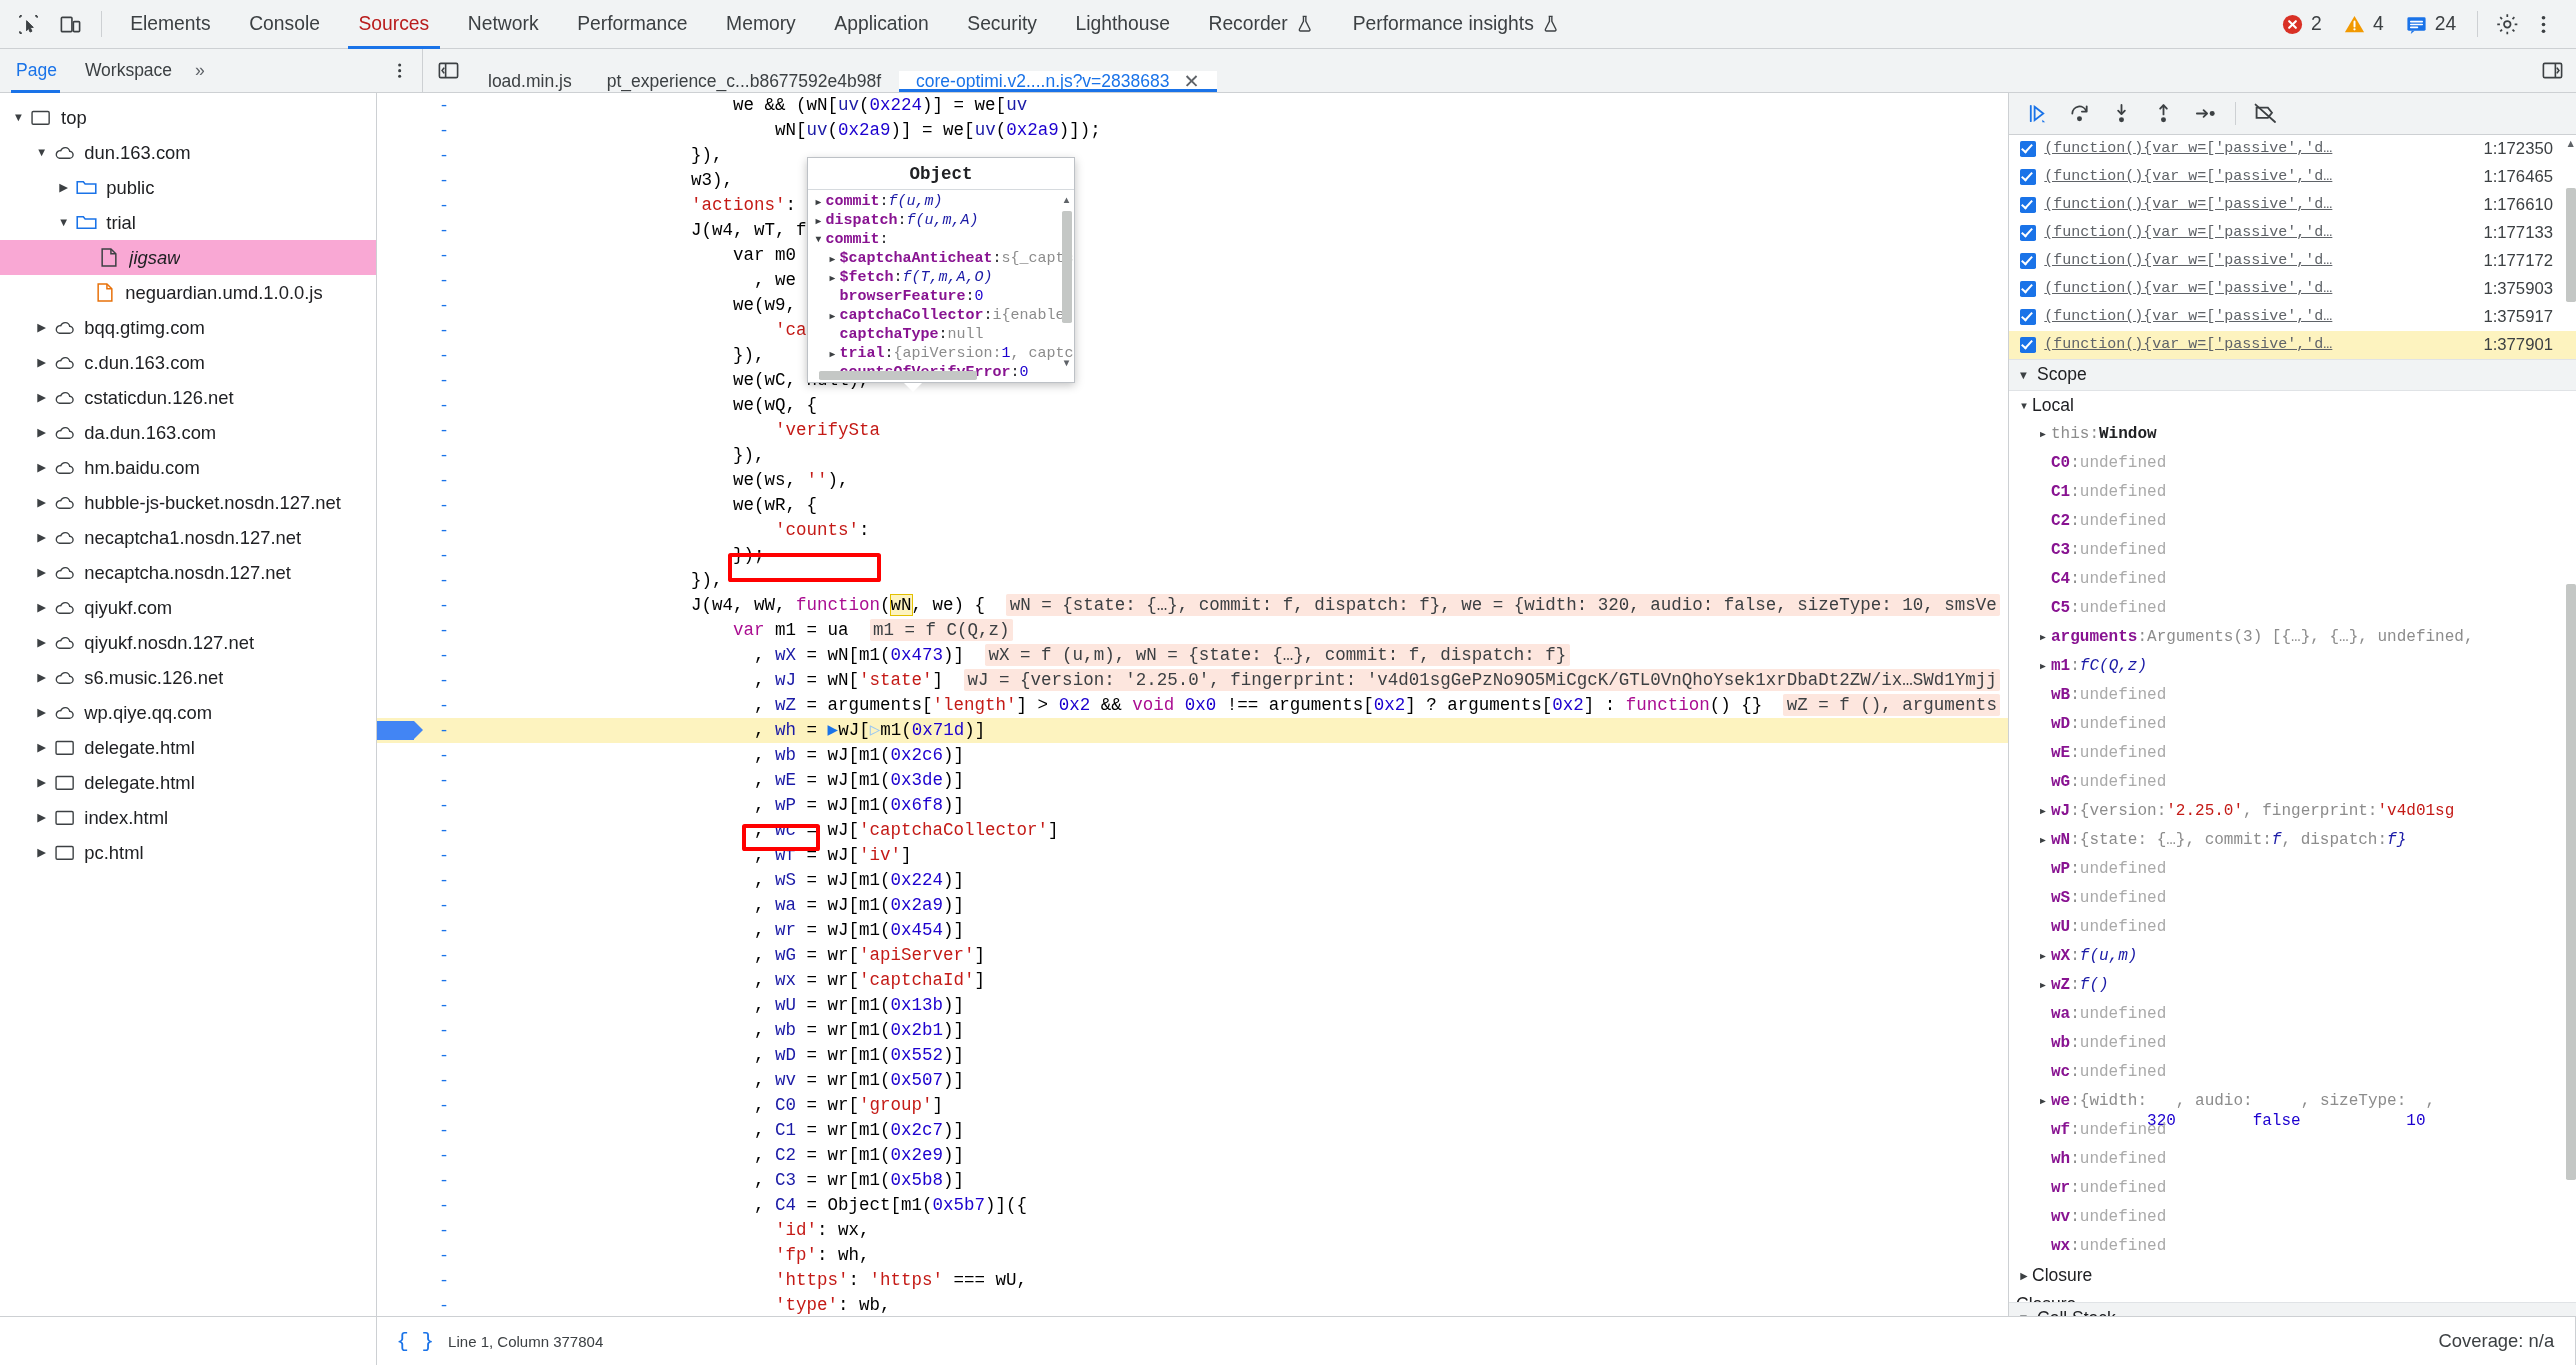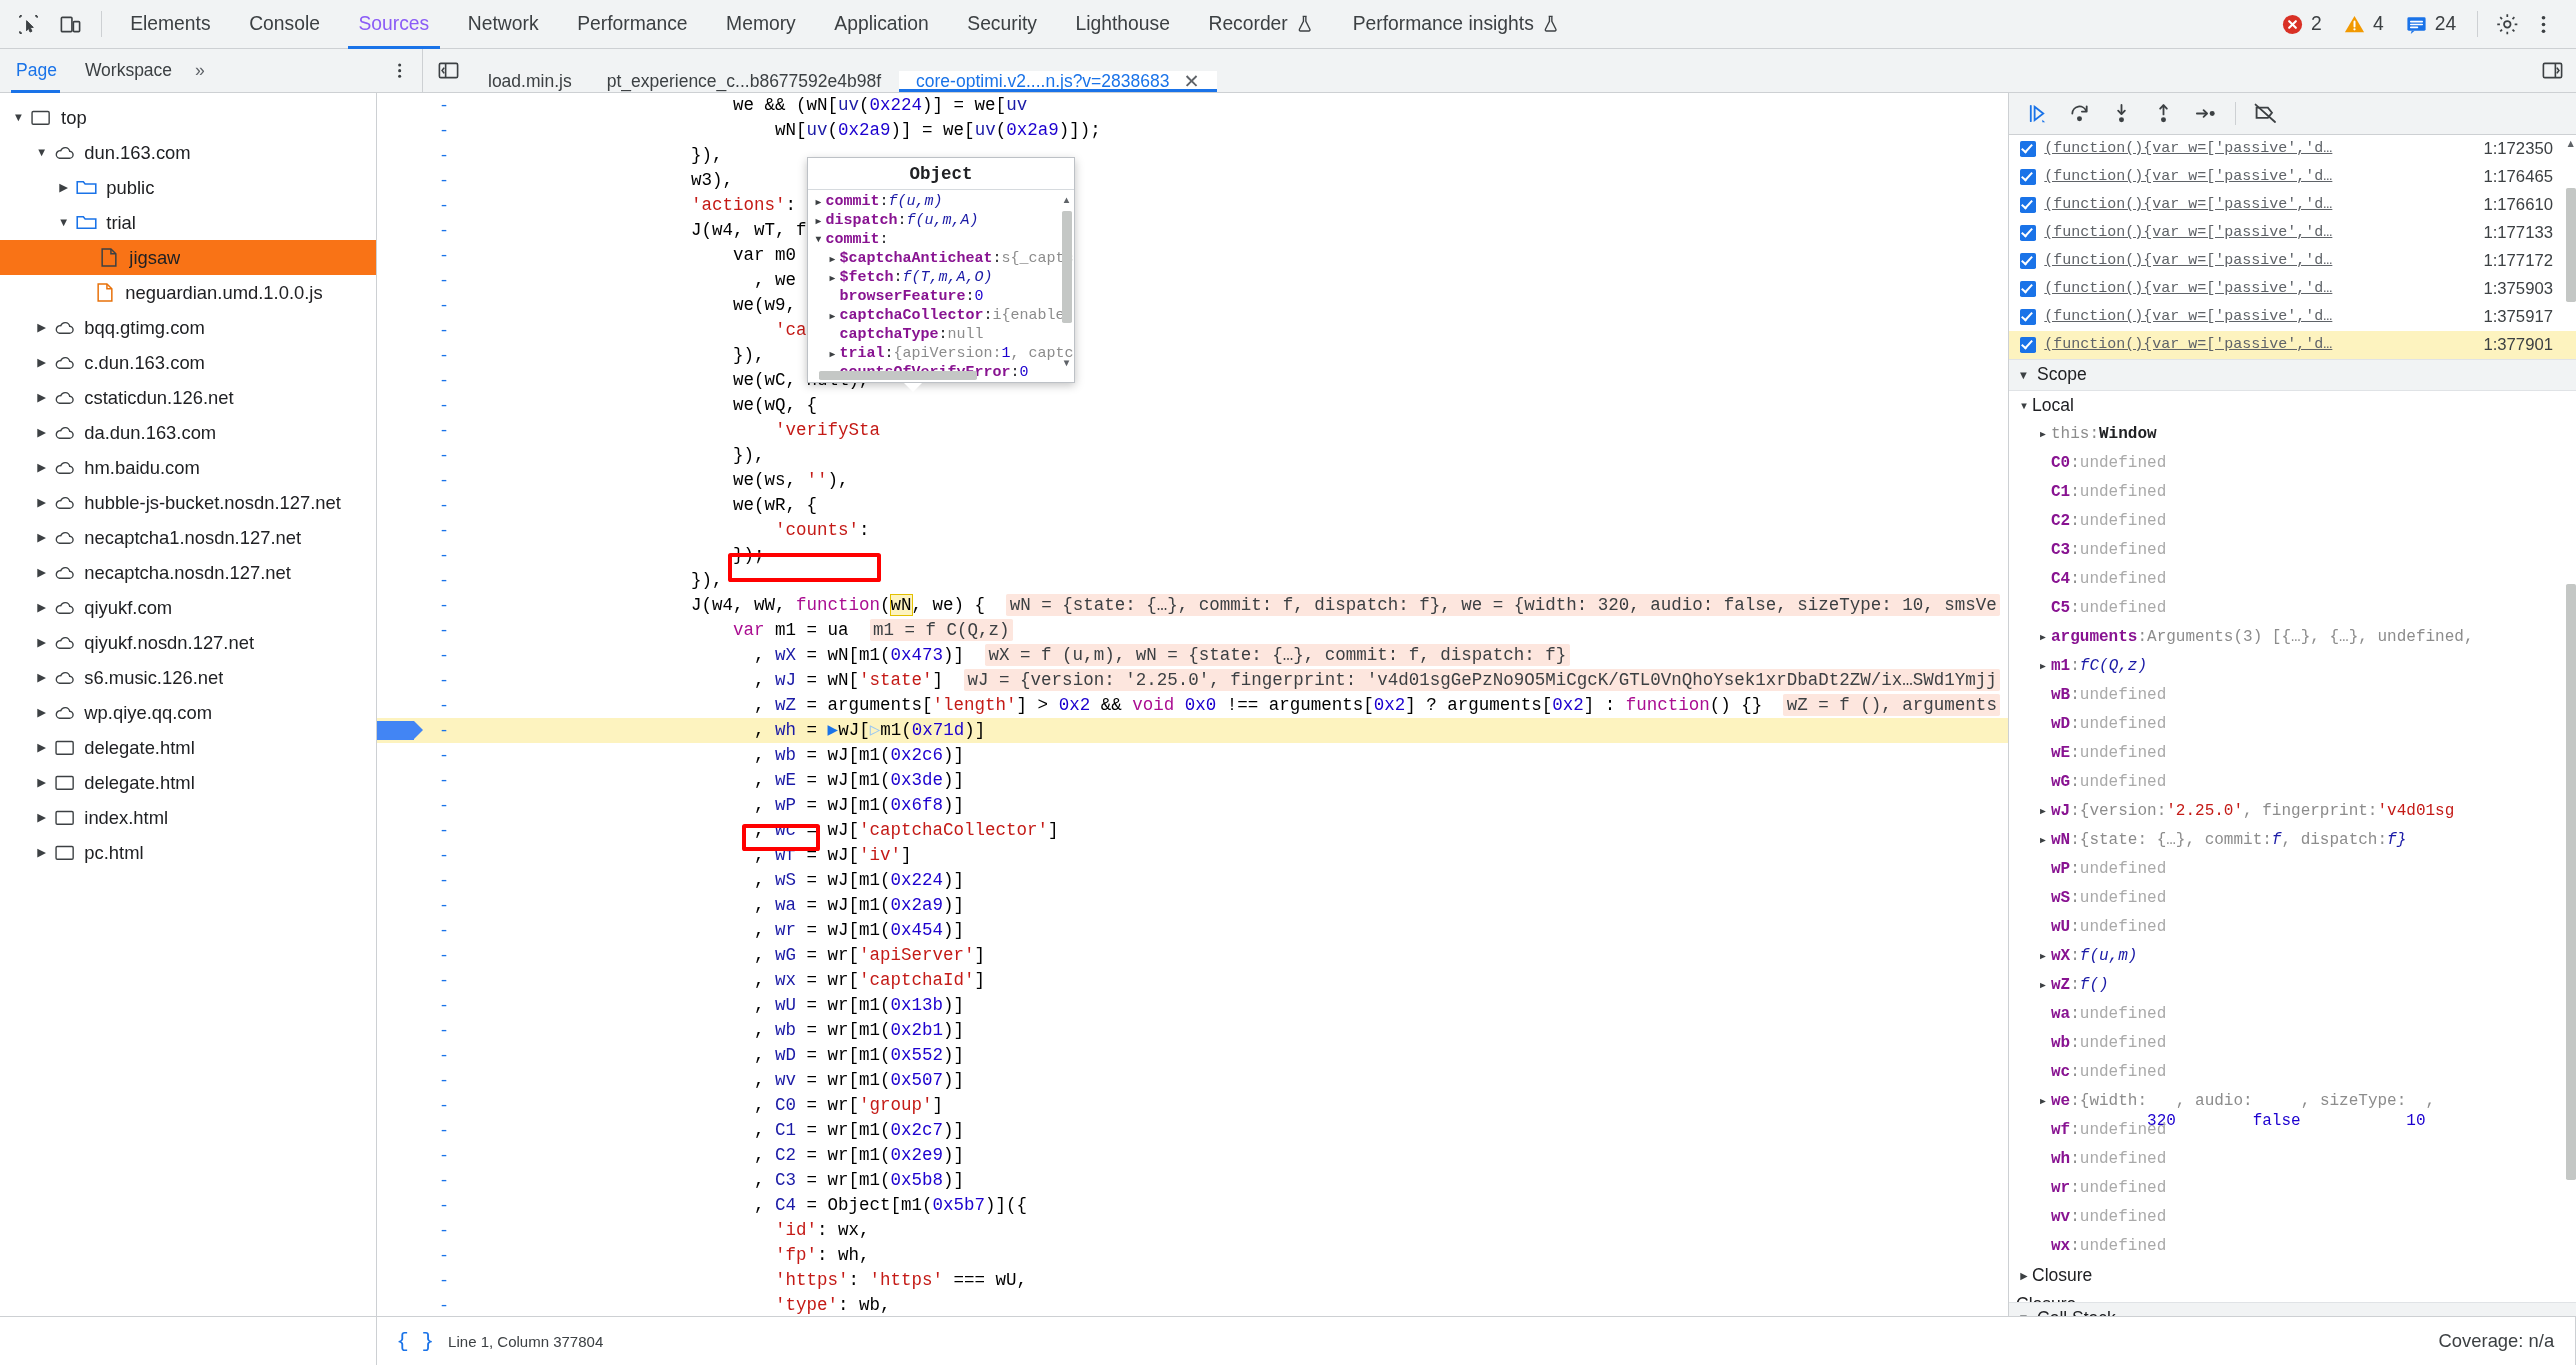--- a/index.html
+++ b/index.html
@@ -20,21 +20,21 @@
     position: relative;
   }
   .tb-icon-group { display: flex; align-items: center; padding: 0 5.3px 0 12.3px; gap: 8.8px; }
   .tb-icon { width: 33px; height: 33px; display: flex; align-items: center; justify-content: center; border-radius: 3.5px; }
   .tb-sep { width: 0.9px; height: 26px; background: #cdd0d3; margin: 0 8.8px; }
   .main-tabs { display: flex; align-items: stretch; height: 49px; }
   .mtab {
     display: flex; align-items: center; padding: 0 19.3px;
     font-size: 19.3px; color: #3c4043; position: relative; white-space: nowrap;
   }
-  .mtab.active { color: #8b5cf6; justify-content: center; }
+  .mtab.active { color: #b91c1c; justify-content: center; }
   .mtab.active::after {
     content: ""; position: absolute; left: 8.8px; right: 8.8px; bottom: 0;
     height: 2.6px; background: #1a73e8;
   }
   .mtab .flask { margin-left: 7px; display: inline-flex; }
   .tb-right { margin-left: auto; display: flex; align-items: center; padding-right: 16px; gap: 3.5px; }
   .counter { display: flex; align-items: center; gap: 7px; padding: 0 8.8px; font-size: 19.3px; color: #3c4043; }
 
   
   #sub-toolbar {
@@ -64,21 +64,21 @@
 
   
   #navigator {
     width: 377px; background: #ffffff; border-right: 0.9px solid #cdd0d3;
     overflow: hidden; position: relative; padding-top: 7px;
   }
   .tree-row {
     display: flex; align-items: center; height: 35px;
     font-size: 18.4px; color: #202124; white-space: nowrap;
   }
-  .tree-row.selected { background: #f97316; }
+  .tree-row.selected { background: #f9a8d4; font-style: italic; }
   .tw { width: 19.3px; display:flex; align-items:center; justify-content:center; flex:none; }
   .tw .caret { font-size: 11.4px; color: #3c4043; line-height: 1; }
   .ticon { width: 26px; flex:none; display:flex; align-items:center; justify-content:center; margin-right: 7px;}
   .tlabel { overflow: hidden; text-overflow: ellipsis; }
 
   
   #editor-wrap { flex: 1; position: relative; background: #ffffff; overflow: hidden; border-right: 0.9px solid #cdd0d3; display:flex; flex-direction:column;}
   #code-area { position: relative; flex:1; overflow: hidden; }
   .code-line {
     display: flex; align-items: flex-start; height: 25px;

